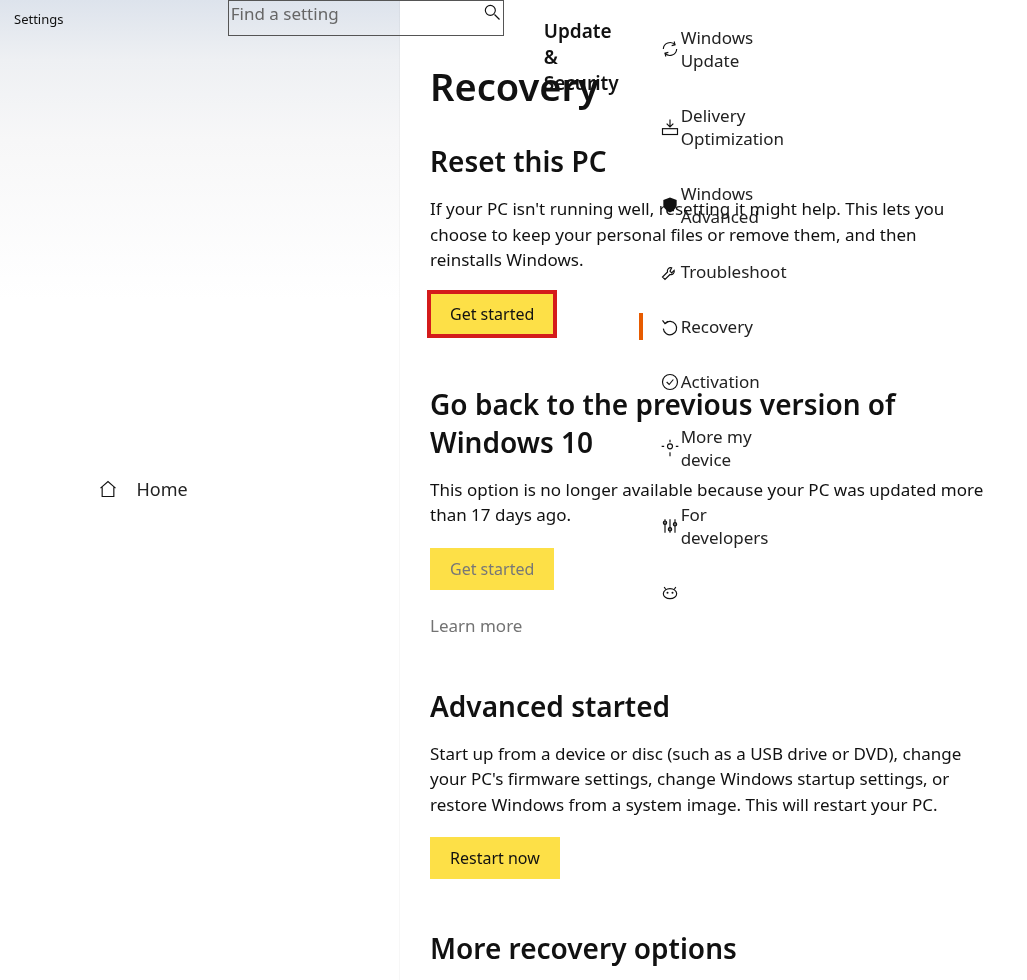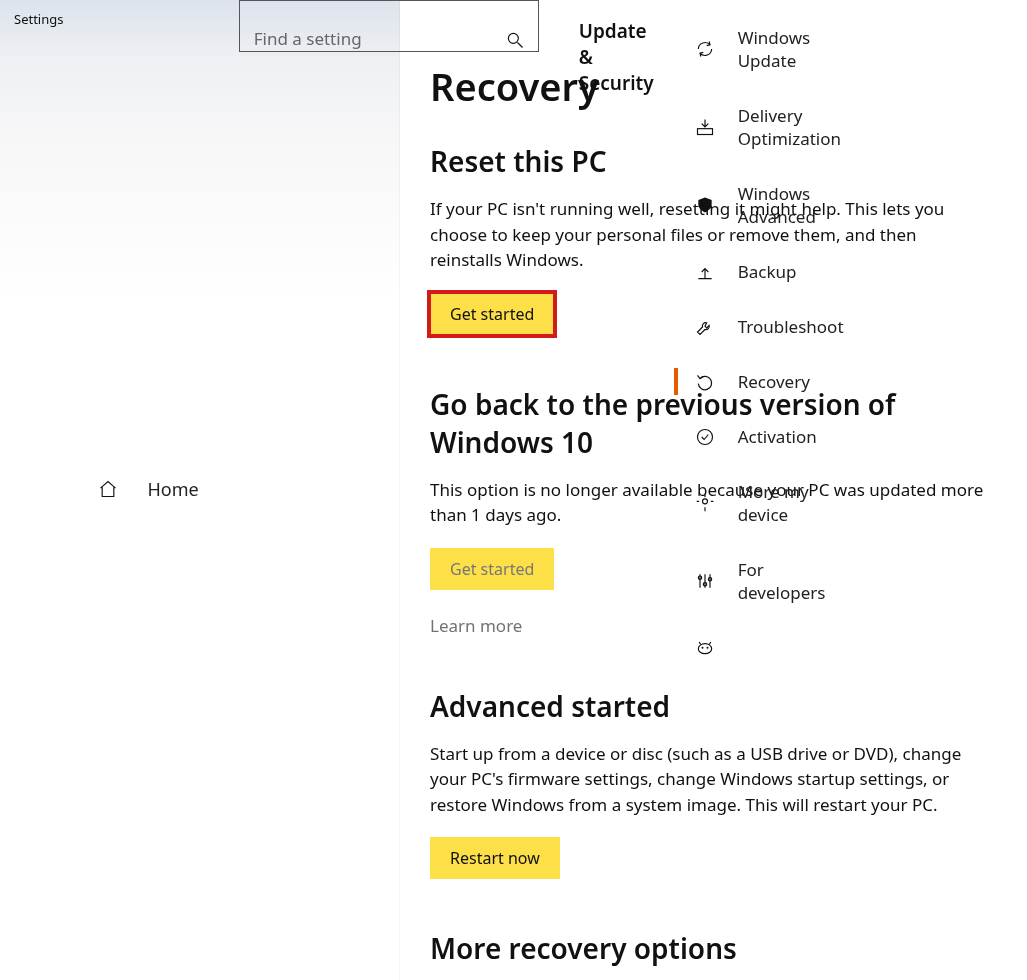--- a/index.html
+++ b/index.html
@@ -25,34 +25,34 @@
   }
   .window-title {
     font-size:13px;
     color:#111;
     padding:10px 14px 0 14px;
     height:42px;
   }
   .home-row {
     display:flex;
     align-items:center;
-    gap:28px;
+    gap:17px;
     padding:16px 20px 18px 20px;
     cursor:pointer;
   }
   .home-row .label { font-size:18px; color:#222; }
   .search-wrap { padding:0 20px 20px 20px; }
   .search-box {
     width:100%;
-    height:52px;
+    height:36px;
     border:1px solid #555;
     background:transparent;
     display:flex;
-    align-items:flex-end;
-    padding:0 12px;
+    align-items:flex-start;
+    padding:0 0;
   }
   .search-input {
     flex:1;
     border:none;
     outline:none;
     background:transparent;
     font-size:17px;
     color:#555;
     font-family:inherit;
   }
@@ -60,21 +60,20 @@
   .section-title {
     font-size:19px;
     font-weight:600;
     color:#111;
     padding:18px 20px 18px 20px;
   }
   .nav-list { display:flex; flex-direction:column; margin-top:10px; }
   .nav-item {
     display:flex;
     align-items:center;
-    gap:22px;
     padding:16px 20px;
     cursor:pointer;
     font-size:17px;
     color:#222;
     position:relative;
   }
   .nav-item.active::before {
     content:"";
     position:absolute;
     left:0;
@@ -172,28 +171,20 @@
         <span class="icon">
           <svg viewBox="0 0 24 24">
               <path d="M12 3 L20 6 V12 C20 17 12 21 12 21 C12 21 4 17 4 12 V6 Z" fill="#111" stroke="none"></path>
             </svg>
         </span>
         <span>Windows Advanced</span>
       </div>
       <div class="nav-item">
         <span class="icon">
           <svg viewBox="0 0 24 24">
-              <path d="M12 20 V8 M8 12 l4 -4 l4 4 M4 20 h16"></path>
-            </svg>
-        </span>
-        <span>Backup</span>
-      </div>
-      <div class="nav-item">
-        <span class="icon">
-          <svg viewBox="0 0 24 24">
               <path d="M14 7a4 4 0 0 0-5 5l-6 6 3 3 6-6a4 4 0 0 0 5-5l-3 3-2-2z"></path>
             </svg>
         </span>
         <span>Troubleshoot</span>
       </div>
       <div class="nav-item active">
         <span class="icon">
           <svg viewBox="0 0 24 24">
               <path d="M4 14a8 8 0 1 0 2-6"></path>
               <polyline points="3 4 6 8 10 5"></polyline>
@@ -249,21 +240,21 @@
     <div class="page-title">Recovery</div>
 
     <div class="section">
       <h2>Reset this PC</h2>
       <p>If your PC isn't running well, resetting it might help. This lets you choose to keep your personal files or remove them, and then reinstalls Windows.</p>
       <button class="btn highlight-red">Get started</button>
     </div>
 
     <div class="section">
       <h2>Go back to the previous version of Windows 10</h2>
-      <p>This option is no longer available because your PC was updated more than 1 days ago.</p>
+      <p>This option is no longer available because your PC was updated more than 17 days ago.</p>
       <button class="btn disabled">Get started</button>
       <br>
       <span class="link">Learn more</span>
     </div>
 
     <div class="section">
       <h2>Advanced started</h2>
       <p>Start up from a device or disc (such as a USB drive or DVD), change your PC's firmware settings, change Windows startup settings, or restore Windows from a system image. This will restart your PC.</p>
       <button class="btn">Restart now</button>
     </div>

